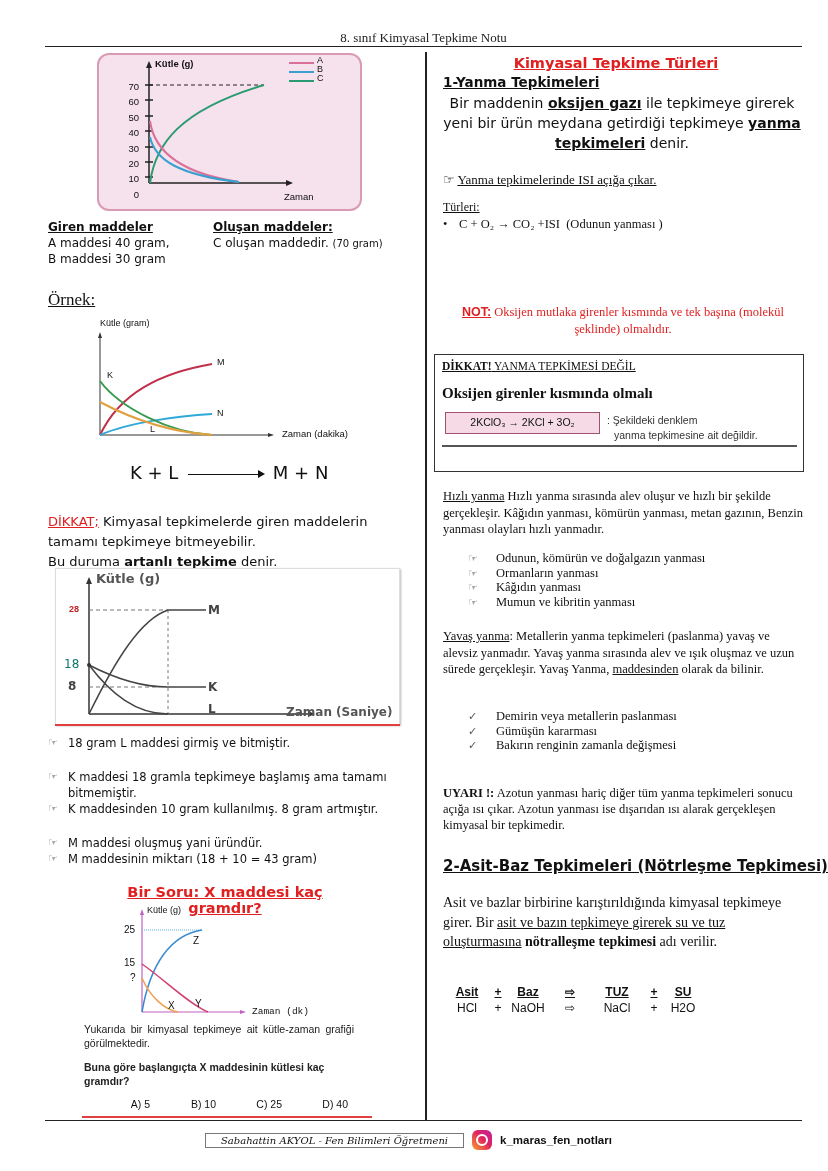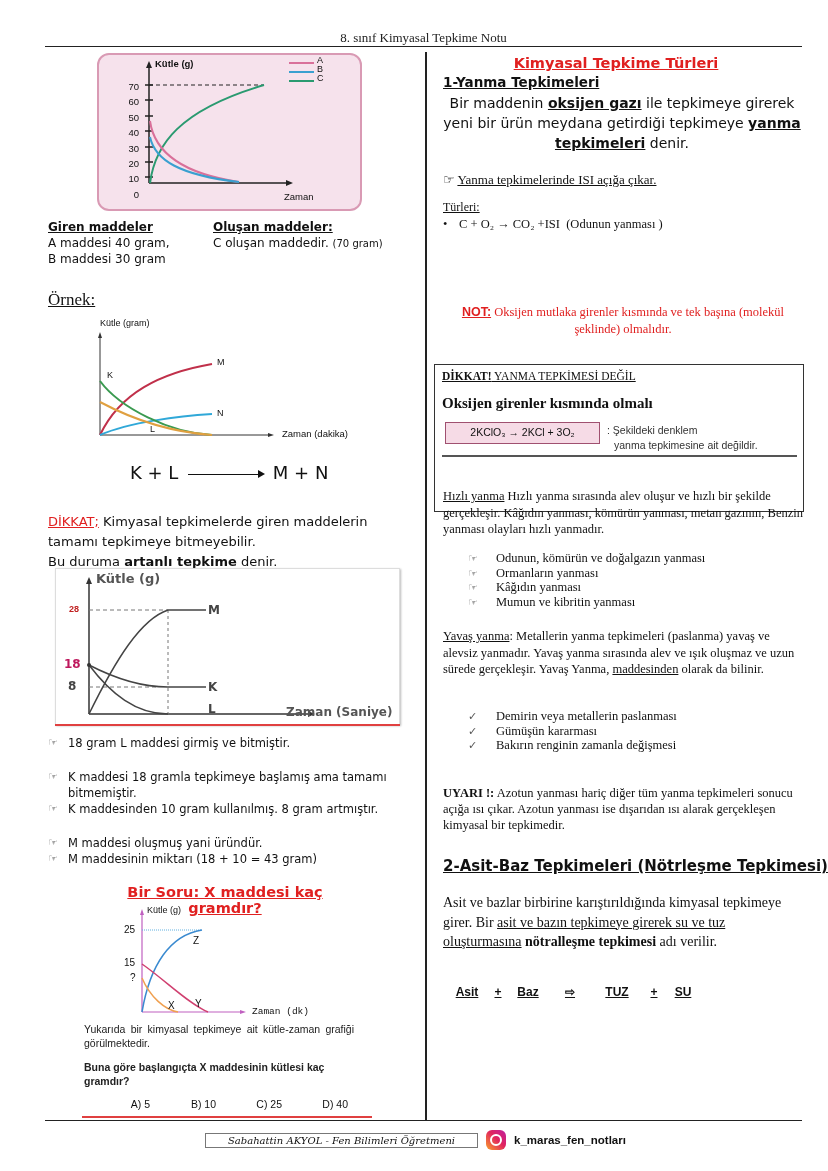--- a/index.html
+++ b/index.html
@@ -52,21 +52,21 @@
   .yanma-h { left: 443px; top: 74px; font-size: 13.5px; font-weight: bold; text-decoration: underline; }
   .yanma-def { left: 443px; top: 93px; width: 358px; text-align: center; font-size: 14px; line-height: 20px; }
   .isi-note { left: 443px; top: 172px; font-size: 13px; }
   .ornekler-h { left: 443px; top: 200px; font-size: 12px; text-decoration: underline; }
   .ornekler { left: 443px; top: 216px; width: 360px; font-size: 12.5px; }
   .ornekler li { list-style: none; position: relative; padding-left: 16px; line-height: 16px; }
   .ornekler li::before { content: "•"; position: absolute; left: 0; top: 0; }
   .ornekler small { font-size: 9.5px; }
   .not-box { left: 443px; top: 304px; width: 360px; text-align: center; font-size: 12.5px; line-height: 17px; color: #e02020; }
 
-  .dikkat-box { left: 434px; top: 364px; width: 370px; height: 148px; border: 1.5px solid #333; }
+  .dikkat-box { left: 434px; top: 354px; width: 370px; height: 118px; border: 1.5px solid #333; }
   .dk-head { position: absolute; left: 7px; top: 5px; font-size: 11.5px; text-decoration: underline; }
   .dk-sub { position: absolute; left: 7px; top: 30px; font-size: 15px; font-weight: bold; }
   .dk-eq { position: absolute; left: 10px; top: 57px; width: 155px; height: 22px; border: 1.5px solid #a05070; background: #f6dbe6; font-size: 10.5px; text-align: center; line-height: 19px; }
   .dk-desc { position: absolute; left: 172px; top: 58px; font-size: 10.5px; line-height: 15px; color: #333; }
   .dk-rule { position: absolute; left: 7px; top: 90px; width: 355px; height: 1.5px; background: #555; }
 
   .hizli-p { left: 443px; top: 488px; width: 360px; font-size: 12.5px; line-height: 16.5px; }
   .list-hand { left: 468px; width: 330px; font-size: 12.5px; }
   .list-hand li { list-style: none; position: relative; padding-left: 28px; line-height: 14.5px; }
   .list-hand li .mk { position: absolute; left: 0; top: 0; font-size: 11px; color: #555; }
@@ -76,21 +76,21 @@
 
   .uyari-p { left: 443px; top: 785px; width: 360px; font-size: 12.5px; line-height: 16px; }
   .asit-h { left: 443px; top: 857px; font-size: 15px; font-weight: bold; text-decoration: underline; }
   .asit-p { left: 443px; top: 893px; width: 360px; font-size: 14px; line-height: 19.5px; }
   .asit-table { left: 443px; top: 984px; font-size: 12px; border-collapse: collapse; }
   .asit-table td { padding: 0; height: 16px; text-align: center; }
   .asit-table .hrow td { font-weight: bold; text-decoration: underline; }
   .c1 { width: 48px; } .c2 { width: 14px; } .c3 { width: 46px; margin-left: 28px; } .c4 { width: 38px; } .c5 { width: 56px; } .c6 { width: 18px; } .c7 { width: 40px; }
 
   .footer { left: 205px; top: 1130px; display: flex; align-items: center; gap: 8px; }
-  .footer-name { border: 1.5px solid #777; padding: 1px 22px; font-size: 10px; font-style: italic; font-family: "DejaVu Serif", serif; }
+  .footer-name { border: 1.5px solid #777; padding: 1px 15px; font-size: 10px; font-style: italic; font-family: "DejaVu Serif", serif; }
   .ig-icon { width: 20px; height: 20px; border-radius: 6px; background: linear-gradient(45deg, #f9a02a, #e0245e 55%, #c020a0); position: relative; }
   .ig-icon::before { content: ""; position: absolute; left: 4px; top: 4px; width: 8px; height: 8px; border: 2.5px solid #fff; border-radius: 50%; }
   .footer-ig { font-size: 11.5px; font-weight: bold; font-family: "Liberation Sans", sans-serif; }
 </style>
 </head>
 <body>
 
 <div class="page-header">8. sınıf Kimyasal Tepkime Notu</div>
 <div class="header-rule"></div>
 <div class="col-divider"></div>
@@ -184,21 +184,21 @@
     <line x1="33" y1="41" x2="112" y2="41" stroke="#777" stroke-dasharray="4,3"></line>
     <line x1="112" y1="41" x2="112" y2="145" stroke="#777" stroke-dasharray="3,3"></line>
     <line x1="33" y1="118" x2="100" y2="118" stroke="#777" stroke-dasharray="4,3"></line>
     <path d="M33,145 C60,90 85,50 112,41 L150,41" stroke="#444" stroke-width="1.5" fill="none"></path>
     <path d="M33,96 C60,110 85,118 112,118 L150,118" stroke="#444" stroke-width="1.5" fill="none"></path>
     <path d="M33,96 C55,125 80,145 112,145" stroke="#444" stroke-width="1.5" fill="none"></path>
     <circle cx="33" cy="96" r="2" fill="#333"></circle>
   </svg>
   <span class="abs comic" style="left:40px;top:2px;font-size:13px;font-weight:bold;color:#555;">Kütle (g)</span>
   <span class="abs sans" style="left:13px;top:35px;font-size:9px;font-weight:bold;color:#c02020;">28</span>
-  <span class="abs comic" style="left:8px;top:88px;font-size:12px;font-weight:bold;color:#be185d;">18</span>
+  <span class="abs comic" style="left:8px;top:88px;font-size:12px;font-weight:normal;color:#0f766e;">18</span>
   <span class="abs comic" style="left:12px;top:110px;font-size:12px;font-weight:bold;color:#444;">8</span>
   <span class="abs comic" style="left:152px;top:34px;font-size:12px;font-weight:bold;color:#444;">M</span>
   <span class="abs comic" style="left:152px;top:111px;font-size:12px;font-weight:bold;color:#444;">K</span>
   <span class="abs comic" style="left:152px;top:133px;font-size:12px;font-weight:bold;color:#444;">L</span>
   <span class="abs comic" style="left:230px;top:136px;font-size:12px;font-weight:bold;color:#555;">Zaman (Saniye)</span>
 </div>
 <div class="abs" style="left:55px;top:724px;width:345px;height:2px;background:#e04040;"></div>
 
 <ul class="abs comic bullets-left">
   <li style="margin-bottom:18px;"><span class="hand">☞</span><span>18 gram L maddesi girmiş ve bitmiştir.</span></li>
@@ -300,20 +300,29 @@
   <tbody>
       <tr class="hrow">
     <td class="c1">Asit</td>
     <td class="c2">+</td>
     <td class="c3">Baz</td>
     <td class="c4">⇨</td>
     <td class="c5">TUZ</td>
     <td class="c6">+</td>
     <td class="c7">SU</td>
   </tr>
+  <tr>
+    <td>HCl</td>
+    <td>+</td>
+    <td>NaOH</td>
+    <td>⇨</td>
+    <td>NaCl</td>
+    <td>+</td>
+    <td>H2O</td>
+  </tr>
 </tbody>
   </table>
 
 <div class="footer-rule"></div>
 <div class="abs footer">
   <span class="footer-name">Sabahattin AKYOL - Fen Bilimleri Öğretmeni</span>
   <span class="ig-icon"></span>
   <span class="footer-ig">k_maras_fen_notları</span>
 </div>
 

